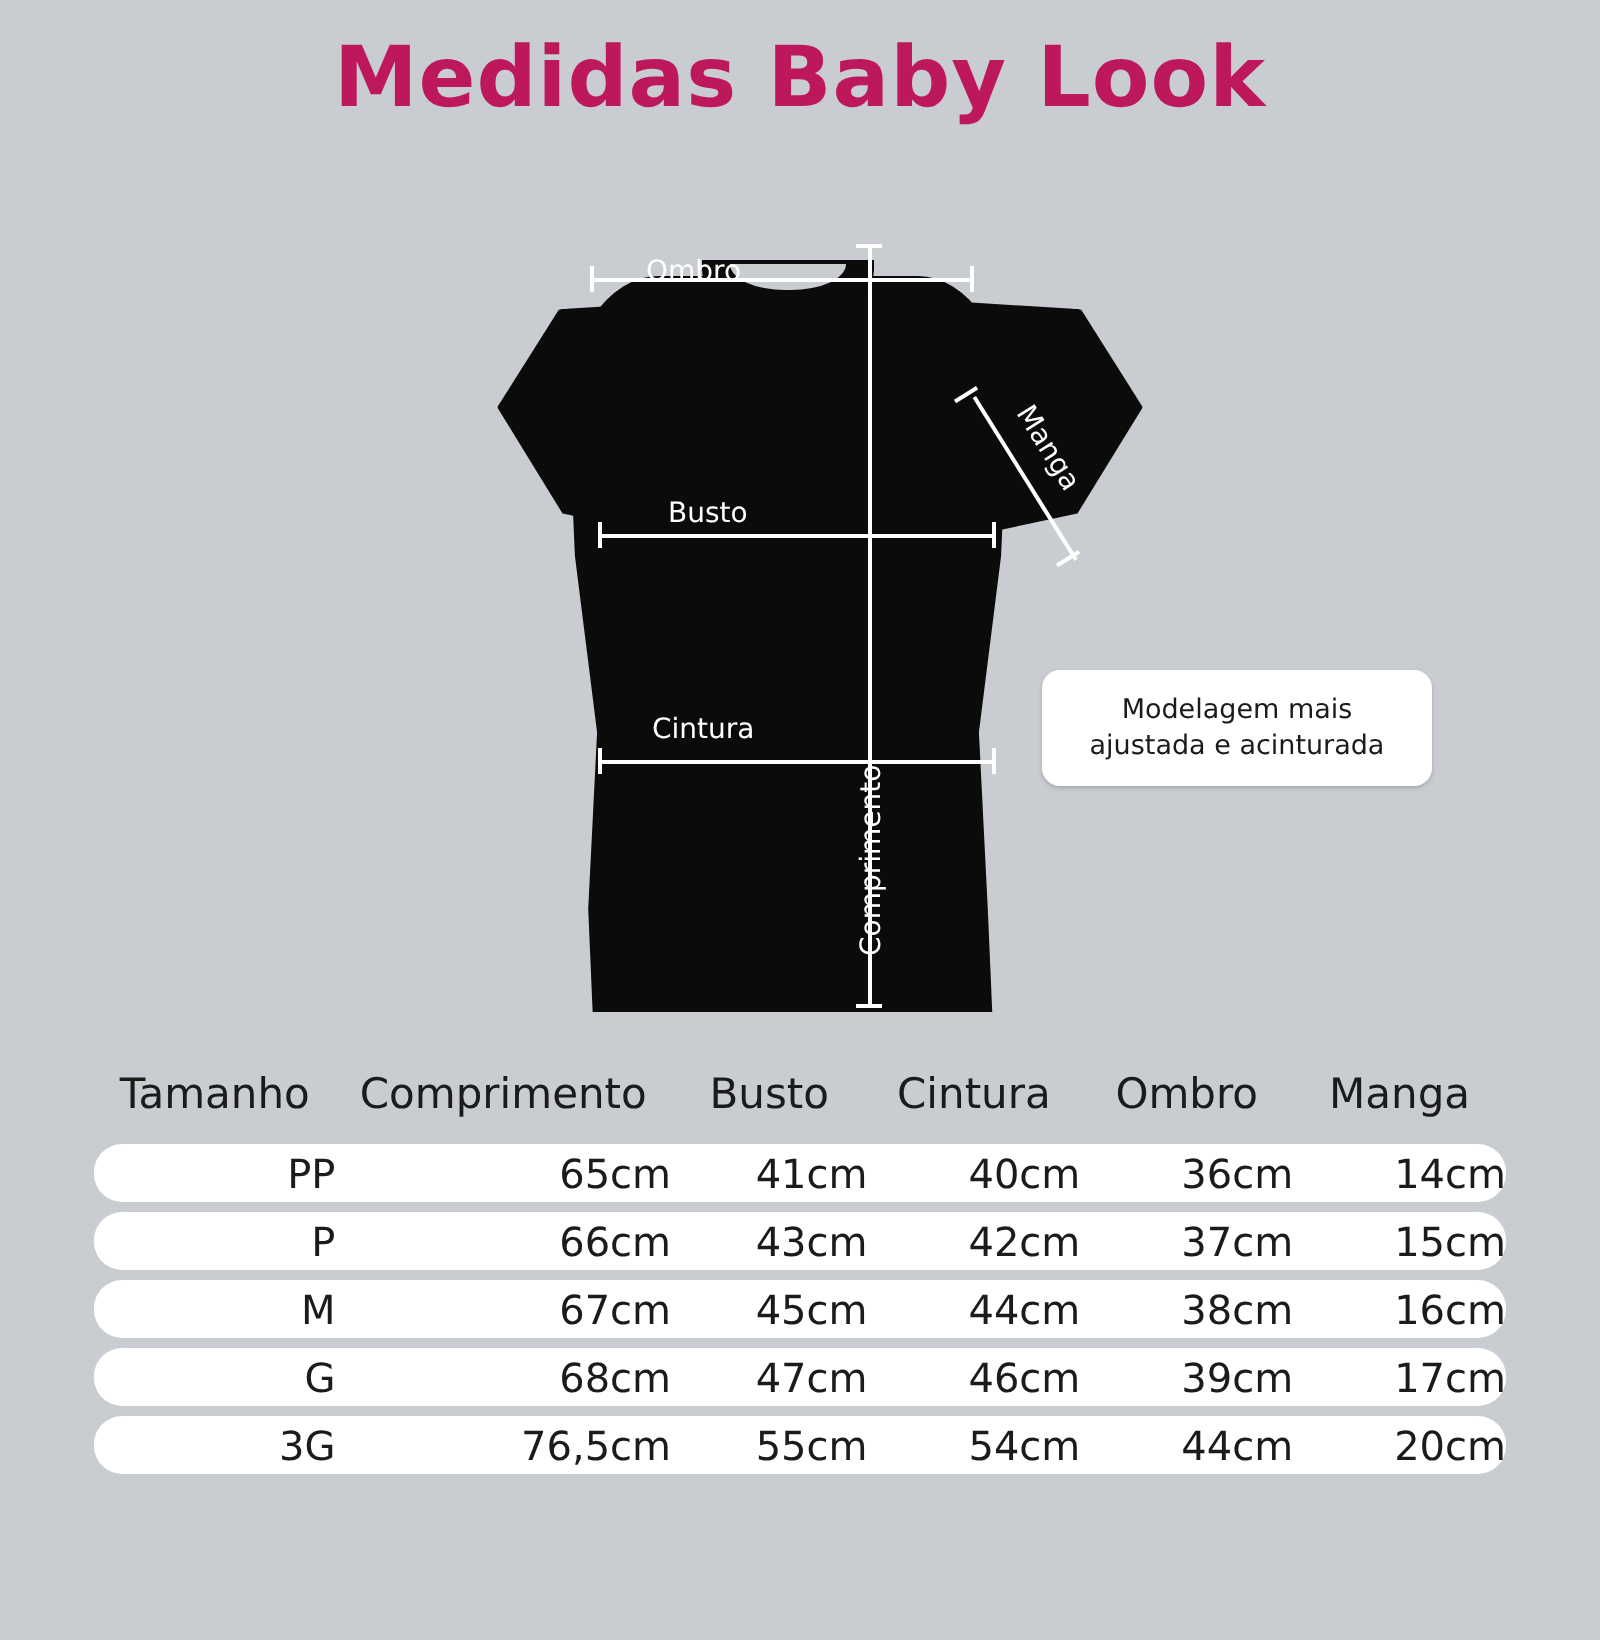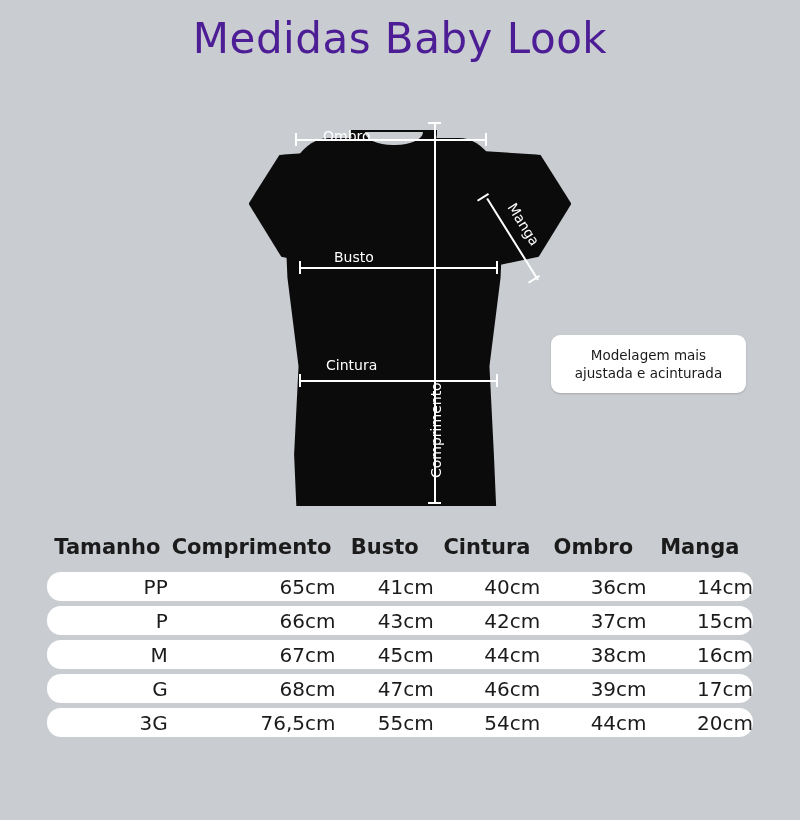--- a/index.html
+++ b/index.html
@@ -16,22 +16,22 @@
   }
 
   
   .title {
     position: absolute;
     top: 14px;
     left: 0;
     width: 800px;
     text-align: center;
     font-size: 42px;
-    font-weight: 400;
-    color: #4c1d95;
+    font-weight: 700;
+    color: #be185d;
     letter-spacing: 0.5px;
   }
 
   
   .diagram {
     position: absolute;
     left: 0;
     top: 100px;
     width: 800px;
     height: 410px;
@@ -145,21 +145,21 @@
     color: #ffffff;
     font-size: 14px;
     white-space: nowrap;
     transform: rotate(58deg);
     transform-origin: left top;
   }
 
   
   .callout {
     position: absolute;
-    left: 551px;
+    left: 521px;
     top: 235px;
     width: 175px;
     padding: 11px 10px;
     background: #ffffff;
     border-radius: 9px;
     text-align: center;
     font-size: 13.5px;
     color: #1b1b1b;
     line-height: 1.35;
     box-shadow: 0 1px 2px rgba(0,0,0,0.18);
@@ -174,21 +174,21 @@
   }
   table {
     border-collapse: separate;
     border-spacing: 0 5px;
     width: 706px;
     margin: 0 auto;
     table-layout: fixed;
   }
   th {
     font-size: 21px;
-    font-weight: 700;
+    font-weight: 400;
     color: #1b1b1b;
     padding: 2px 0 8px 0;
     text-align: center;
     background: transparent;
   }
   td {
     font-size: 20px;
     color: #1b1b1b;
     text-align: right;
     background: #ffffff;

